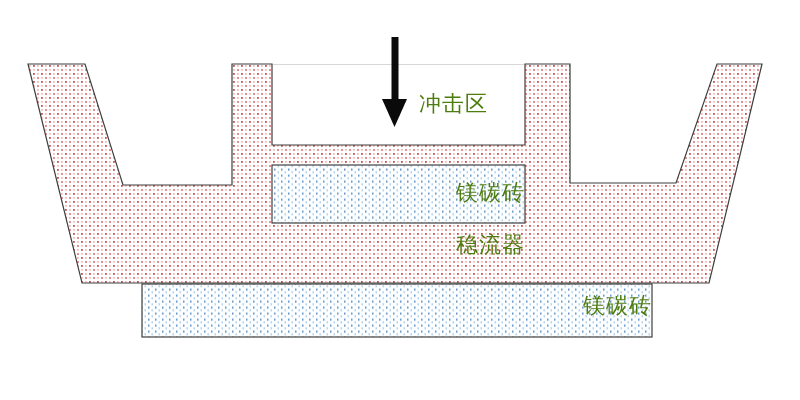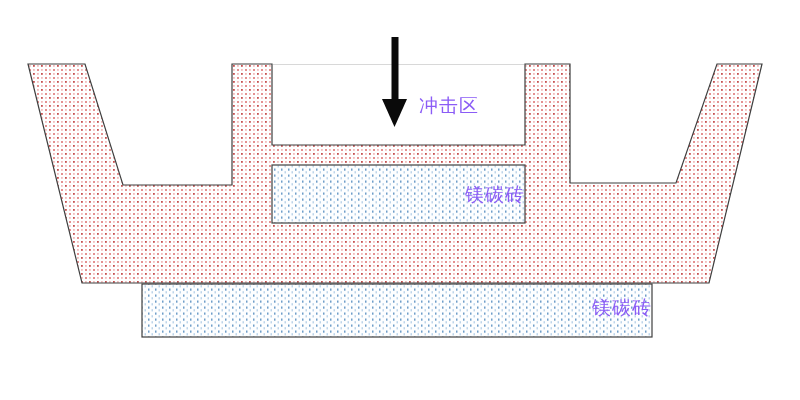--- a/index.html
+++ b/index.html
@@ -2,22 +2,22 @@
 <html><head>
 <meta charset="utf-8">
 <style>
   html,body{margin:0;padding:0;background:#ffffff;}
   .stage{
     position:relative;width:800px;height:400px;background:#ffffff;overflow:hidden;
     font-family:"DejaVu Sans",sans-serif;
   }
   .stage svg{position:absolute;left:0;top:0;}
   .lbl{
-    position:absolute;color:#8b5cf6;font-size:19px;line-height:21px;
-    white-space:nowrap;letter-spacing:1px;
+    position:absolute;color:#4d7c0f;font-size:22px;line-height:21px;
+    white-space:nowrap;letter-spacing:1px;font-family:Liberation Mono, monospace;
   }
   .lbl.centered{text-align:right;white-space:nowrap;}
 </style>
 </head>
 <body>
 
 <div class="stage">
 
   <svg width="800" height="400" viewBox="0 0 800 400">
     <defs>
@@ -47,16 +47,17 @@
     <g fill="#0a0a0a">
       <rect x="391.5" y="37" width="7" height="64"></rect>
       <polygon points="382,99 407,99 394.5,127"></polygon>
     </g>
   </svg>
 
   <div class="lbl" style="left:419px;top:95px;">冲击区</div>
 
   <div class="lbl centered" style="left:272px;width:253px;top:184px;">镁碳砖</div>
 
+  <div class="lbl centered" style="left:272px;width:253px;top:236px;">稳流器</div>
 
   <div class="lbl centered" style="left:142px;width:510px;top:297px;">镁碳砖</div>
 
 </div>
 
 </body></html>

